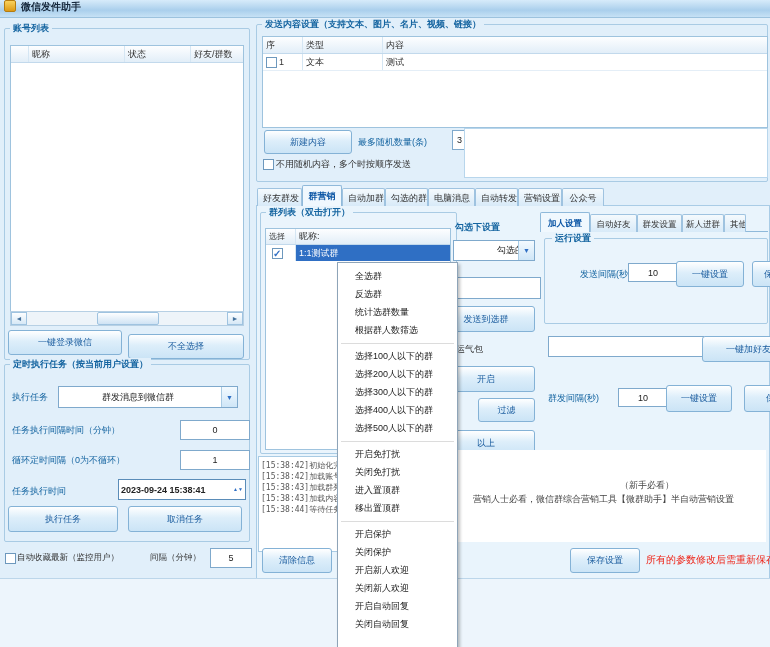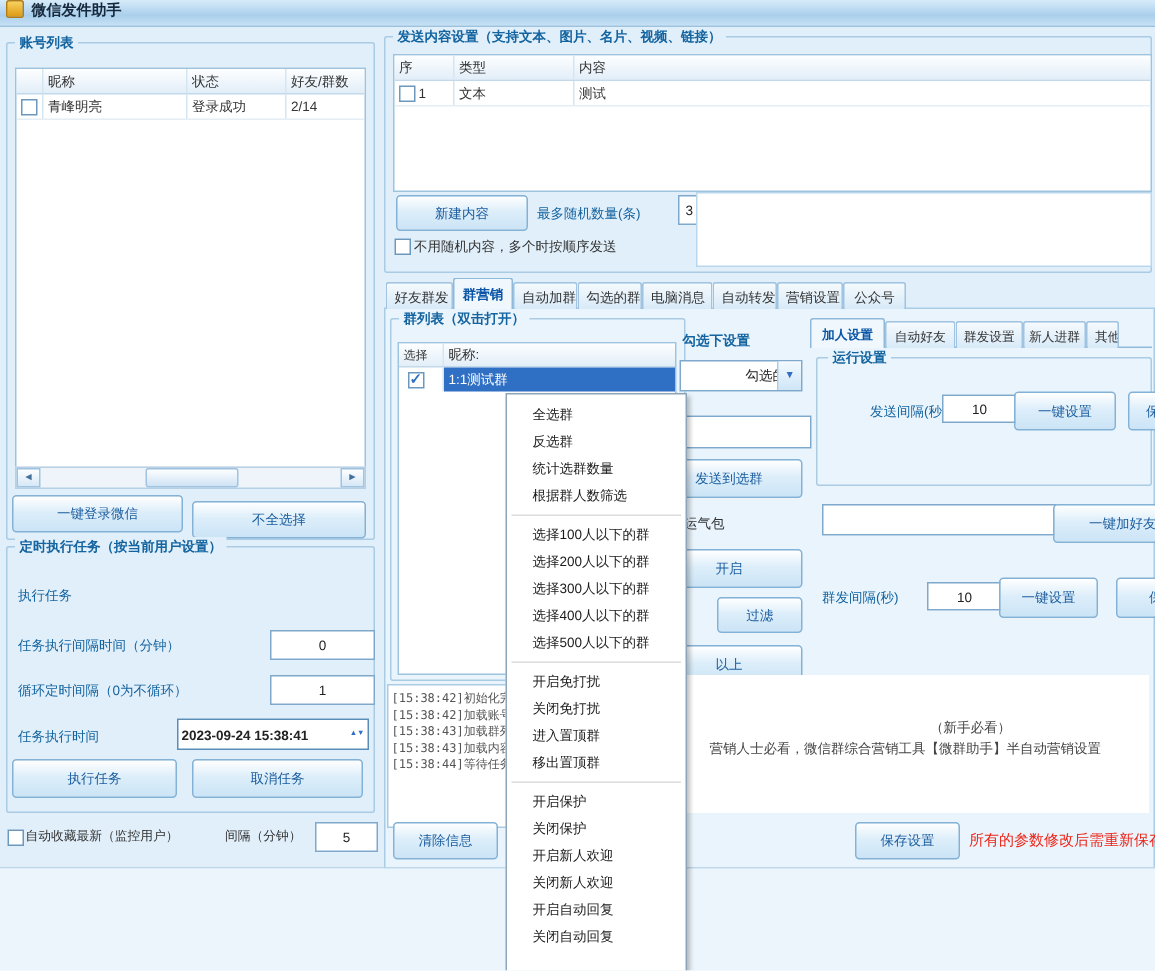--- a/index.html
+++ b/index.html
@@ -88,42 +88,38 @@
   <div class="grp" style="left:4px;top:28px;width:244px;height:330px;"></div>
   <span class="glabel" style="left:10px;top:22px;">账号列表</span>
 
   <div class="tblbox" style="left:10px;top:45px;width:232px;height:266px;">
     <div class="trow thead">
       <div class="tcell" style="width:18px;"></div>
       <div class="tcell" style="width:96px;">昵称</div>
       <div class="tcell" style="width:66px;">状态</div>
       <div class="tcell" style="width:52px;border-right:none;">好友/群数</div>
     </div>
-    <div class="trow rowline">
-      <div class="tcell" style="width:18px;position:relative;">
-        <span class="cb" style="left:3px;top:3px;"></span>
-      </div>
-      <div class="tcell" style="width:96px;">青峰明亮</div>
-      <div class="tcell" style="width:66px;">登录成功</div>
-      <div class="tcell" style="width:52px;border-right:none;">2/14</div>
-    </div>
   </div>
   <div class="hscroll" style="left:10px;top:311px;width:232px;">
     <div class="sarr">◄</div>
     <div class="sthumb"></div>
     <div class="sarr" style="margin-left:auto;">►</div>
   </div>
 
   <div class="btn" style="left:8px;top:330px;width:112px;height:23px;">一键登录微信</div>
   <div class="btn" style="left:128px;top:334px;width:114px;height:23px;">不全选择</div>
 
   <div class="grp" style="left:4px;top:364px;width:244px;height:176px;"></div>
   <span class="glabel" style="left:10px;top:358px;">定时执行任务（按当前用户设置）</span>
 
   <span class="lbl blbl" style="left:12px;top:391px;">执行任务</span>
+  <div class="dd" style="left:58px;top:386px;width:178px;height:20px;">
+    <span class="val">群发消息到微信群</span>
+    <span class="arr">▼</span>
+  </div>
 
   <span class="lbl blbl" style="left:12px;top:424px;">任务执行间隔时间（分钟）</span>
   <div class="inp ctr" style="left:180px;top:420px;width:60px;height:18px;">0</div>
 
   <span class="lbl blbl" style="left:12px;top:454px;">循环定时间隔（0为不循环）</span>
   <div class="inp ctr" style="left:180px;top:450px;width:60px;height:18px;">1</div>
 
   <span class="lbl blbl" style="left:12px;top:485px;">任务执行时间</span>
   <div class="inp" style="left:118px;top:479px;width:122px;height:19px;border-color:#5a8cb8;font-weight:bold;padding:0 2px;">
     <span style="flex:1;">2023-09-24 15:38:41</span>

